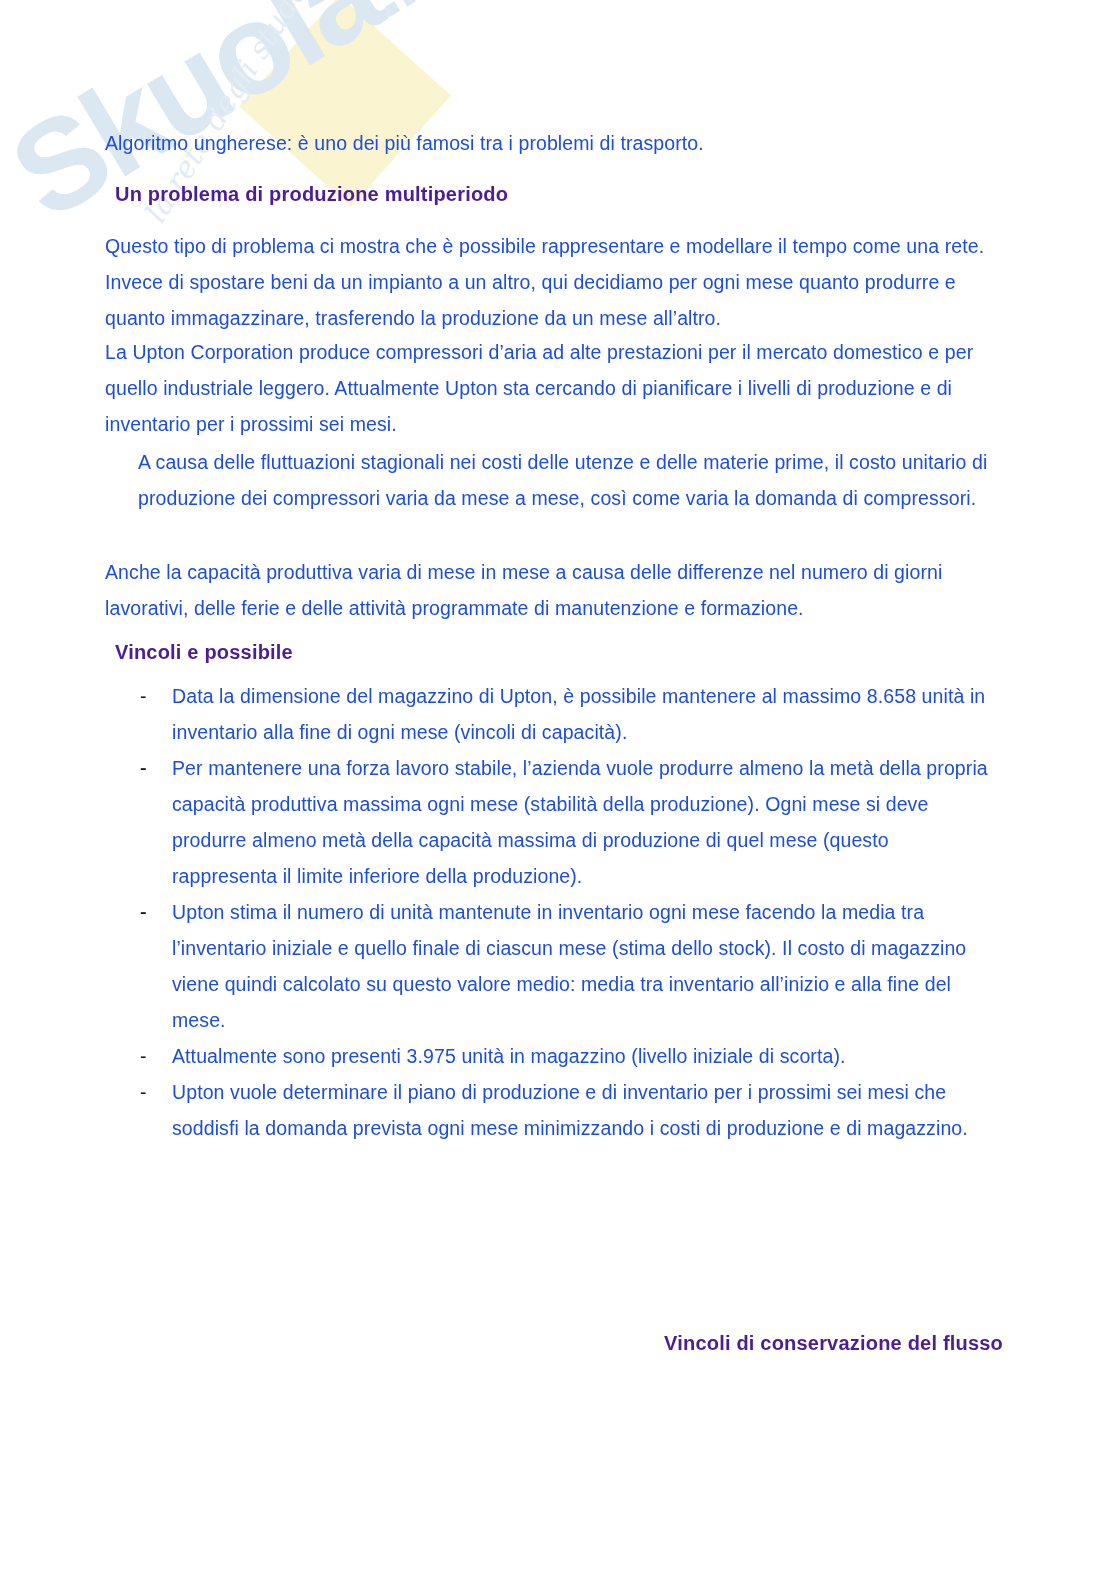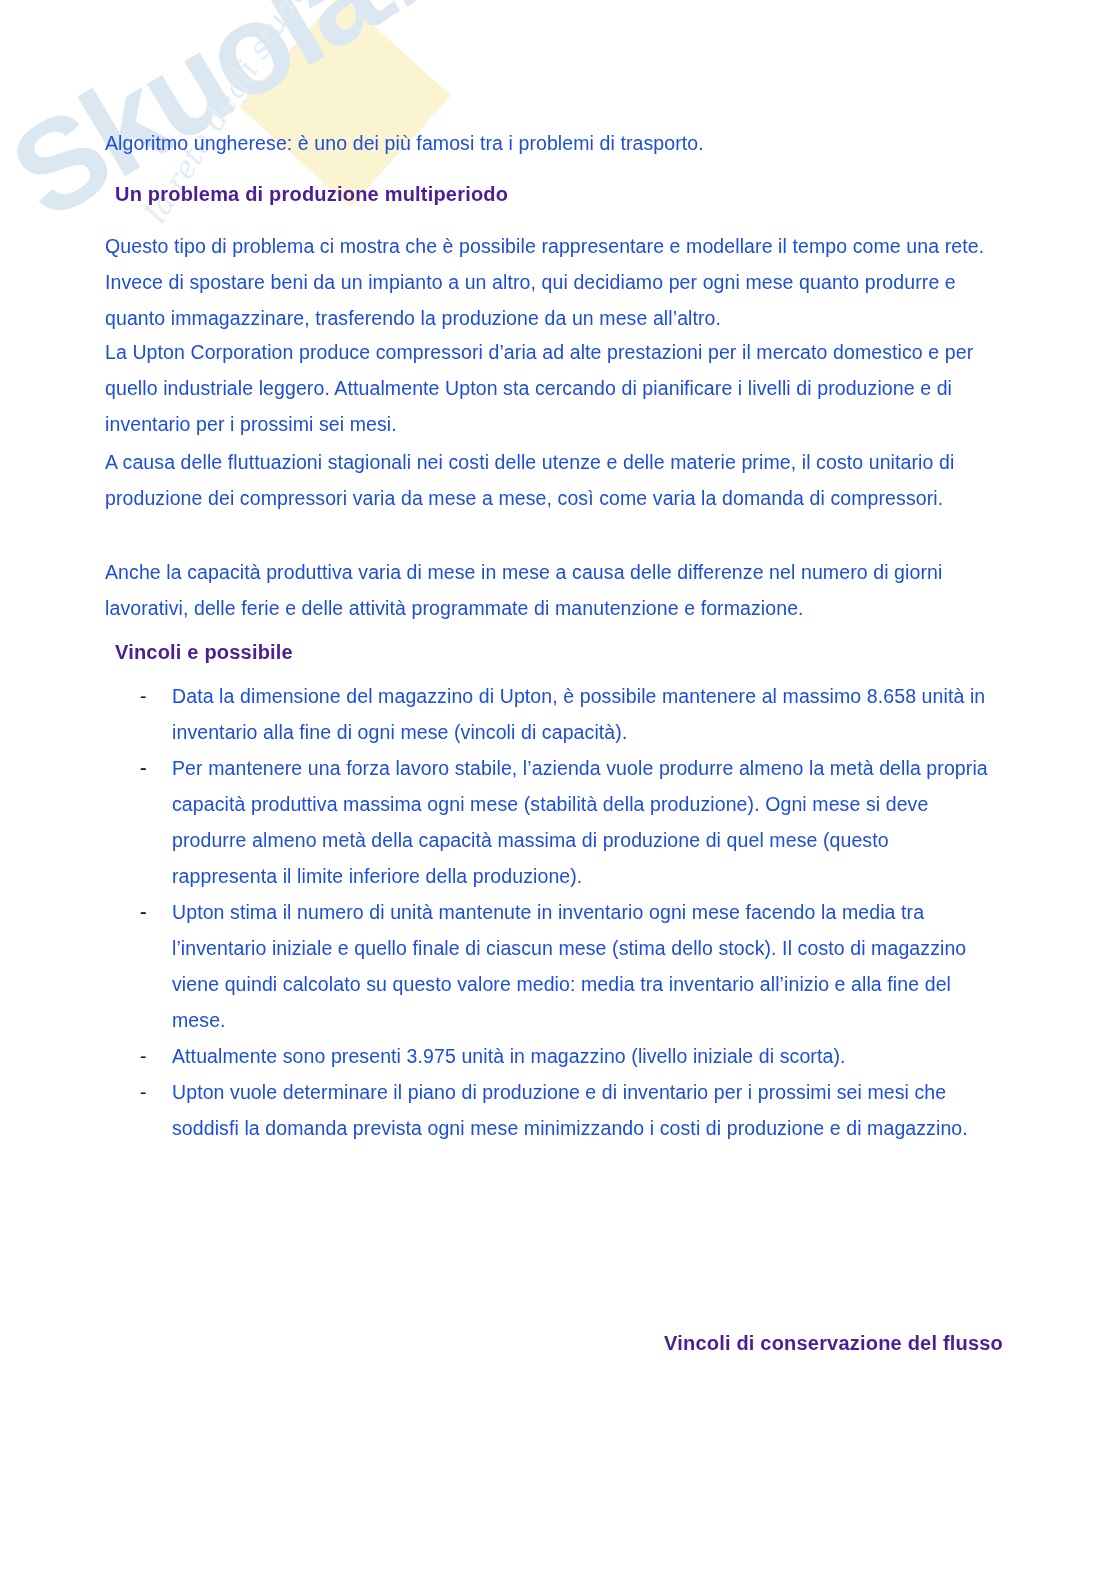--- a/index.html
+++ b/index.html
@@ -140,21 +140,21 @@
   <div class="content">
 
     <p class="doc-line" style="top:125px;">Algoritmo ungherese: è uno dei più famosi tra i problemi di trasporto.</p>
 
     <h2 class="doc-heading" style="top:176px;">Un problema di produzione multiperiodo</h2>
 
     <p class="doc-para" style="top:228px;">Questo tipo di problema ci mostra che è possibile rappresentare e modellare il tempo come una rete. Invece di spostare beni da un impianto a un altro, qui decidiamo per ogni mese quanto produrre e quanto immagazzinare, trasferendo la produzione da un mese all’altro.</p>
 
     <p class="doc-para" style="top:334px;">La Upton Corporation produce compressori d’aria ad alte prestazioni per il mercato domestico e per quello industriale leggero. Attualmente Upton sta cercando di pianificare i livelli di produzione e di inventario per i prossimi sei mesi.</p>
 
-    <p class="doc-para" style="top:444px;">A causa delle fluttuazioni stagionali nei costi delle utenze e delle materie prime, il costo unitario di produzione dei compressori varia da mese a mese, così come varia la domanda di compressori.</p>
+    <p class="doc-para" style="top:444px;margin-left:33px;">A causa delle fluttuazioni stagionali nei costi delle utenze e delle materie prime, il costo unitario di produzione dei compressori varia da mese a mese, così come varia la domanda di compressori.</p>
 
     <p class="doc-para" style="top:554px;">Anche la capacità produttiva varia di mese in mese a causa delle differenze nel numero di giorni lavorativi, delle ferie e delle attività programmate di manutenzione e formazione.</p>
 
     <h2 class="doc-heading" style="top:634px;">Vincoli e possibile</h2>
 
     <ul class="bullets" style="top:678px;">
       <li class="bullet">
         <span class="bullet-marker">-</span>
         <span class="bullet-text">Data la dimensione del magazzino di Upton, è possibile mantenere al massimo 8.658 unità in inventario alla fine di ogni mese (vincoli di capacità).</span>
       </li>

